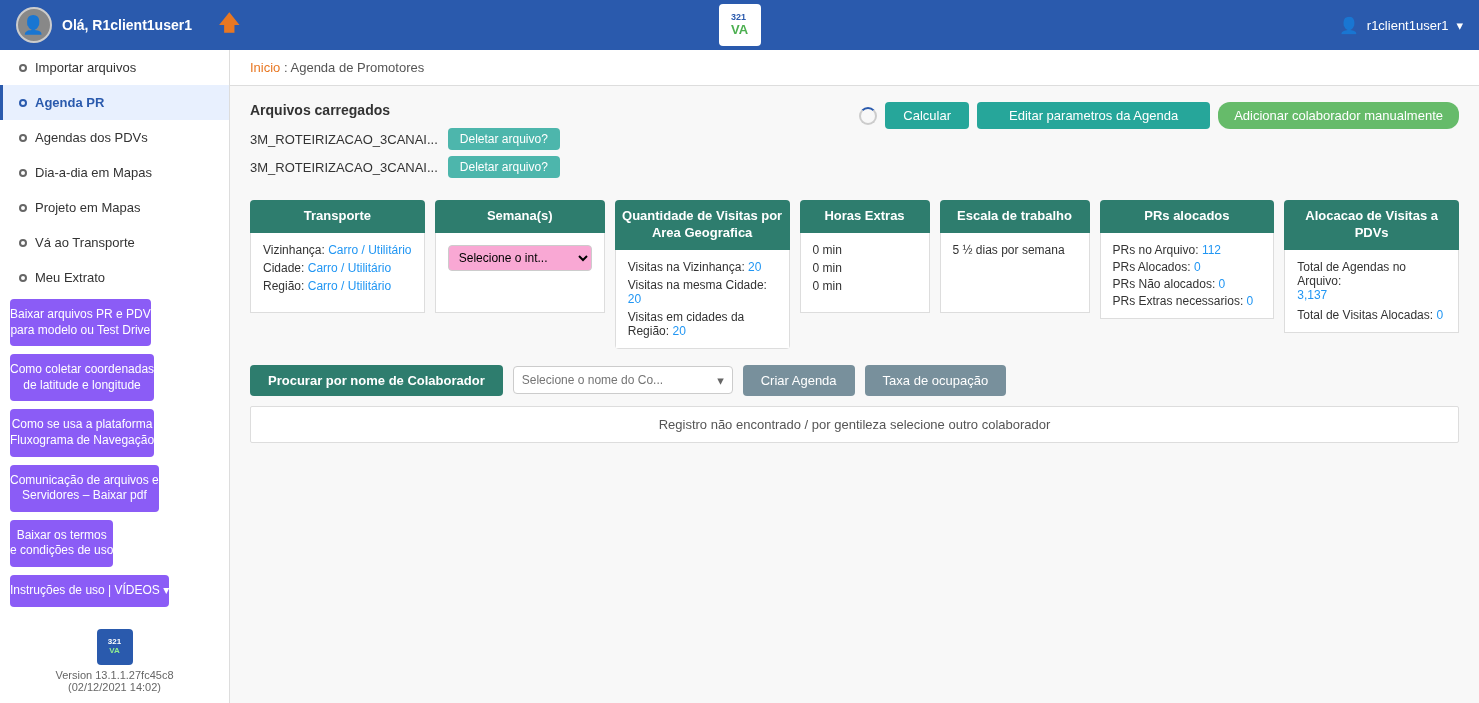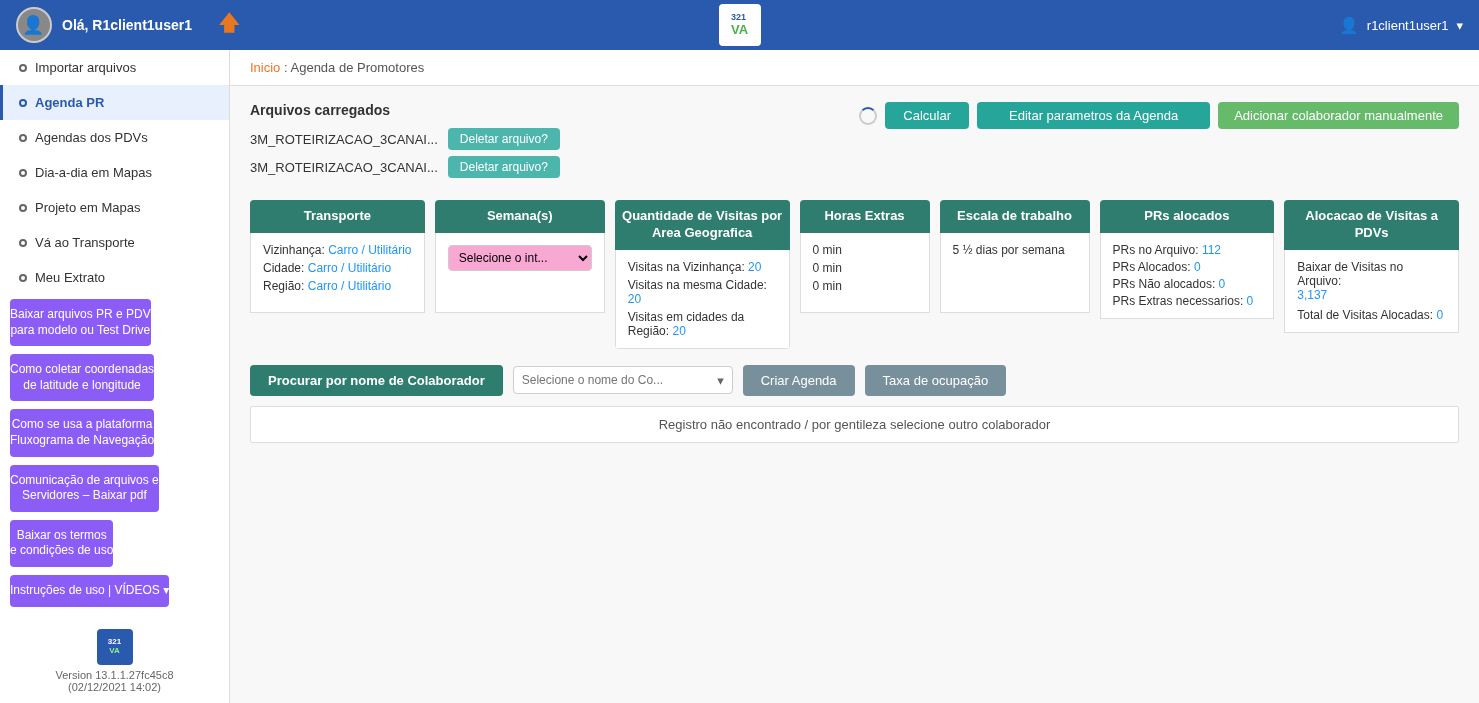--- a/index.html
+++ b/index.html
@@ -122,21 +122,21 @@
     .btn-calcular {
       padding: 6px 18px; background: #26a69a; color: white;
       border: none; border-radius: 4px; cursor: pointer; font-size: 13px;
     }
     .btn-editar {
       padding: 6px 32px; background: #26a69a; color: white;
       border: none; border-radius: 4px; cursor: pointer; font-size: 13px;
     }
     .btn-adicionar {
       padding: 6px 16px; background: #66bb6a; color: white;
-      border: none; border-radius: 4px; cursor: pointer; font-size: 13px;
+      border: none; border-radius: 12px; cursor: pointer; font-size: 13px;
     }
 
     
     .cards-row {
       display: flex; gap: 10px; margin-bottom: 16px; flex-wrap: wrap;
     }
 
     .card {
       border-radius: 4px; overflow: hidden; flex: 1; min-width: 100px;
     }
@@ -409,21 +409,21 @@
               <span>PRs Extras necessarios:</span>
               <a href="#" class="card-link">0</a>
             </div>
           </div>
         </div>
 
         <div class="card card-alocacao">
           <div class="card-header">Alocacao de Visitas a PDVs</div>
           <div class="card-body">
             <div style="margin-bottom:6px;">
-              <span>Baixar de Visitas no Arquivo:</span><br>
+              <span>Total de Agendas no Arquivo:</span><br>
               <a href="#" class="card-link">3,137</a>
             </div>
             <div>
               <span>Total de Visitas Alocadas:</span>
               <a href="#" class="card-link">0</a>
             </div>
           </div>
         </div>
 
       </div>

